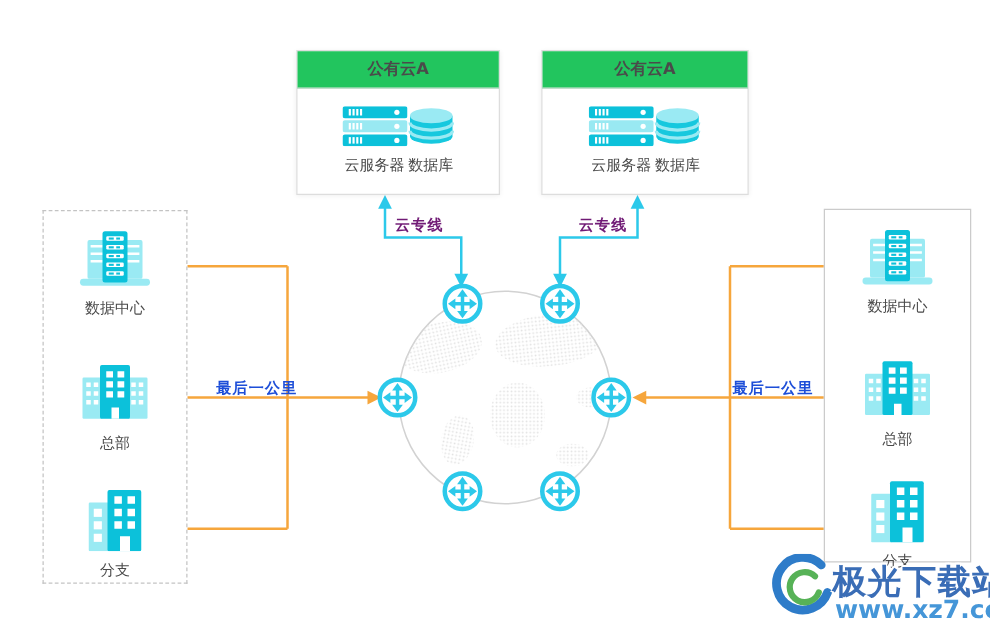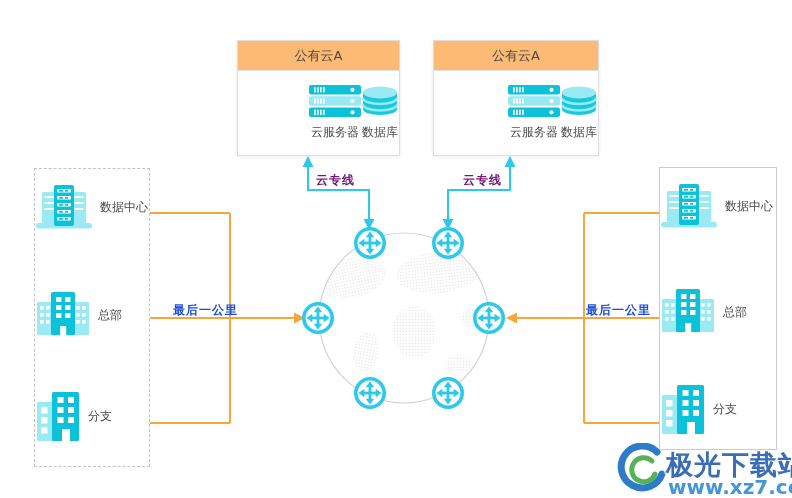--- a/index.html
+++ b/index.html
@@ -4,31 +4,31 @@
 <style>
   html,body{margin:0;padding:0;background:#fff;}
   .canvas{position:relative;width:792px;height:498px;background:#fff;overflow:hidden;
           font-family:"DejaVu Sans","Liberation Sans",sans-serif;}
   svg{display:block;}
   .overlay{position:absolute;left:0;top:0;z-index:1;}
 
   
   .cloud-box{position:absolute;background:#fff;border:1px solid #ddd;z-index:3;
              box-shadow:0 1px 4px rgba(0,0,0,.07);}
-  .cloud-header{height:29px;line-height:29px;text-align:center;background:#fdba74;
-                border-bottom:1px solid #e4e4e4;font-size:13px;font-weight:normal;color:#4a4a4a;}
-  .cloud-body{display:flex;justify-content:flex-end;align-items:flex-end;padding-top:14px;}
+  .cloud-header{height:29px;line-height:29px;text-align:center;background:#22c55e;
+                border-bottom:1px solid #e4e4e4;font-size:13px;font-weight:bold;color:#4a4a4a;}
+  .cloud-body{display:flex;justify-content:center;align-items:flex-end;padding-top:14px;}
   .icon-group{display:flex;flex-direction:column;align-items:center;gap:7px;}
   .icon-label{font-size:12px;color:#4a4a4a;white-space:nowrap;}
 
   
   .site-box{position:absolute;background:#fff;z-index:2;}
   .site-box.dashed{border:1px dashed #c3c3c3;}
   .site-box.solid{border:1px solid #cbcbcb;}
-  .site-group{position:absolute;left:0;width:100%;display:flex;flex-direction:row;
+  .site-group{position:absolute;left:0;width:100%;display:flex;flex-direction:column;
               align-items:center;gap:7px;}
 
   
   .router{position:absolute;width:34px;height:34px;z-index:4;}
 
   
   .flabel{position:absolute;font-size:12px;z-index:4;white-space:nowrap;letter-spacing:1px;}
   .cyan-label{color:#701a75;font-weight:bold;}
   .orange-label{color:#1d4ed8;font-weight:bold;}
   .core-label{position:absolute;z-index:4;font-size:23px;font-weight:bold;color:#2d2d2d;

